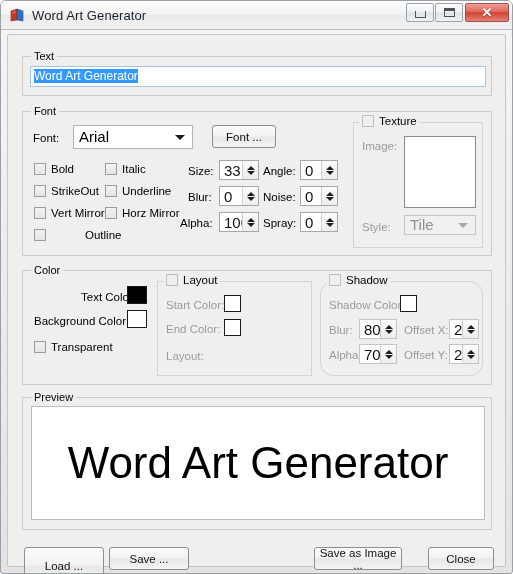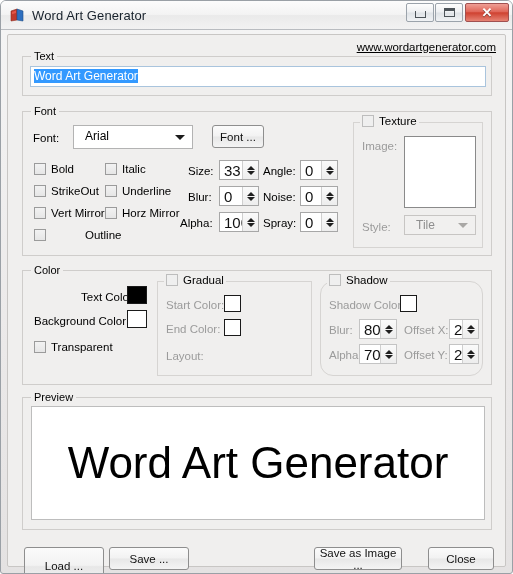--- a/index.html
+++ b/index.html
@@ -167,24 +167,24 @@
   .sel {
     background: #3399ff;
     color: #ffffff;
   }
 
   .combo {
     position: absolute;
     box-sizing: border-box;
     background: #ffffff;
     border: 1px solid #b3b3b3;
-    font-size: 12px;
+    font-size: 15px;
     color: #000;
     line-height: 21px;
-    padding-left: 11px;
+    padding-left: 5px;
     white-space: nowrap;
     overflow: hidden;
   }
   .combo .arrow {
     position: absolute;
     right: 7px;
     top: 50%;
     margin-top: -2px;
     width: 0; height: 0;
     border-left: 5px solid transparent;
@@ -326,38 +326,37 @@
         <span class="glyph-max"></span>
       </div>
       <div class="win-btn close">
         <span class="glyph-close">✕</span>
       </div>
     </div>
   </div>
 
   <div id="client">
 
-    <a id="site-link" href="#">www.wordartgenerator.com</a>
 
     <div class="group" style="left:14px; top:21px; width:470px; height:40px;">
       <span class="group-title">Text</span>
       <div class="textinput" style="left:7px; top:9px; width:456px; height:21px;">
         <span class="sel">Word Art Generator</span>
       </div>
     </div>
 
     <div class="group" style="left:14px; top:76px; width:470px; height:145px;">
       <span class="group-title">Font</span>
 
       <span class="lbl" style="left:10px; top:20px;">Font:</span>
       <div class="combo" style="left:50px; top:13px; width:120px; height:24px;">
         <span>Arial</span>
         <span class="arrow"></span>
       </div>
-      <div class="btn" style="left:189px; top:13px; width:52px; height:23px;">Font ...</div>
+      <div class="btn" style="left:189px; top:13px; width:64px; height:23px;">Font ...</div>
 
       <div class="cb" style="left:11px; top:51px;">
         <span class="box"></span>
         <span>Bold</span>
       </div>
       <div class="cb" style="left:11px; top:73px;">
         <span class="box"></span>
         <span>StrikeOut</span>
       </div>
       <div class="cb" style="left:11px; top:95px;">
@@ -461,21 +460,21 @@
       <div class="swatch" style="left:104px; top:39px; width:20px; height:18px; background:#ffffff;"></div>
 
       <div class="cb" style="left:11px; top:70px;">
         <span class="box"></span>
         <span>Transparent</span>
       </div>
 
       <div class="group sub" style="left:134px; top:10px; width:155px; height:95px;">
         <div class="cb dis" style="left:6px; top:-8px; background:#f0efee; padding:0 2px;">
           <span class="box"></span>
-          <span style="color:#000;">Gradual</span>
+          <span style="color:#000;">Layout</span>
         </div>
         <span class="lbl dis" style="left:8px; top:17px;">Start Color:</span>
         <div class="swatch" style="left:66px; top:13px; width:17px; height:17px; background:#ffffff;"></div>
         <span class="lbl dis" style="left:8px; top:41px;">End Color:</span>
         <div class="swatch" style="left:66px; top:37px; width:17px; height:17px; background:#ffffff;"></div>
         <span class="lbl dis" style="left:8px; top:68px;">Layout:</span>
       </div>
 
       <div class="group sub" style="left:297px; top:10px; width:163px; height:95px;border-radius:13px;">
         <div class="cb dis" style="left:6px; top:-8px; background:#f0efee; padding:0 2px;">

